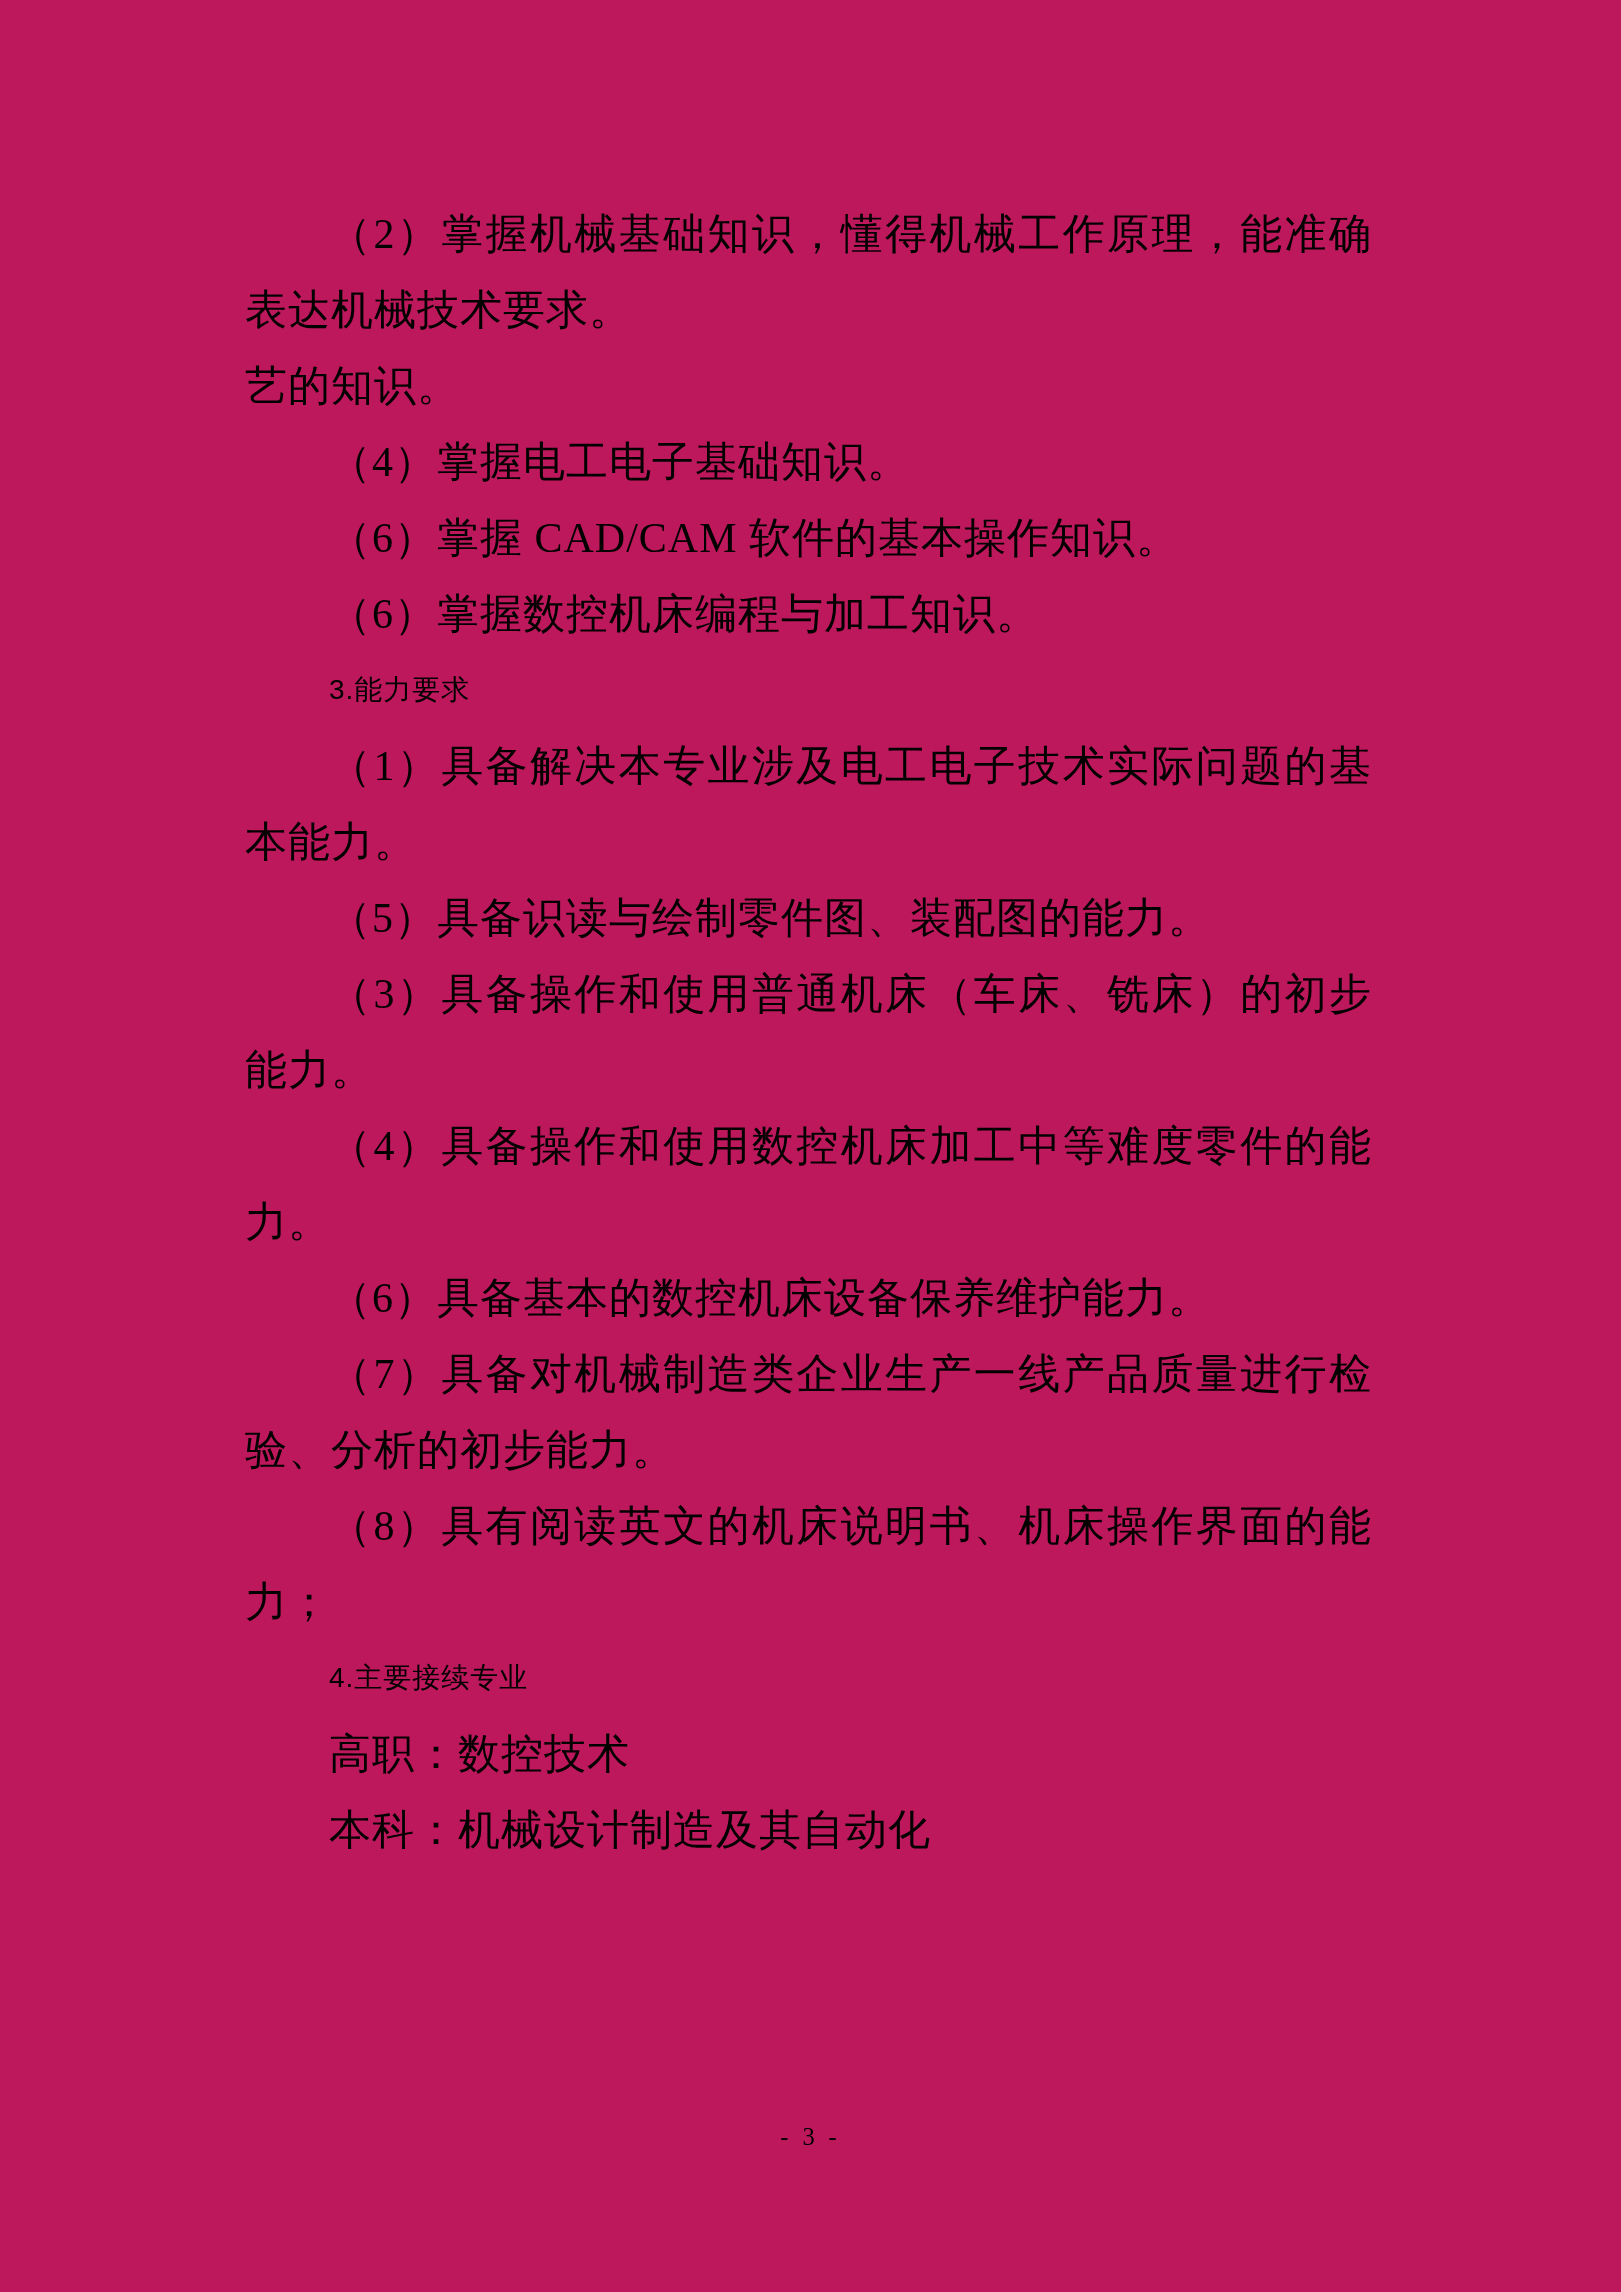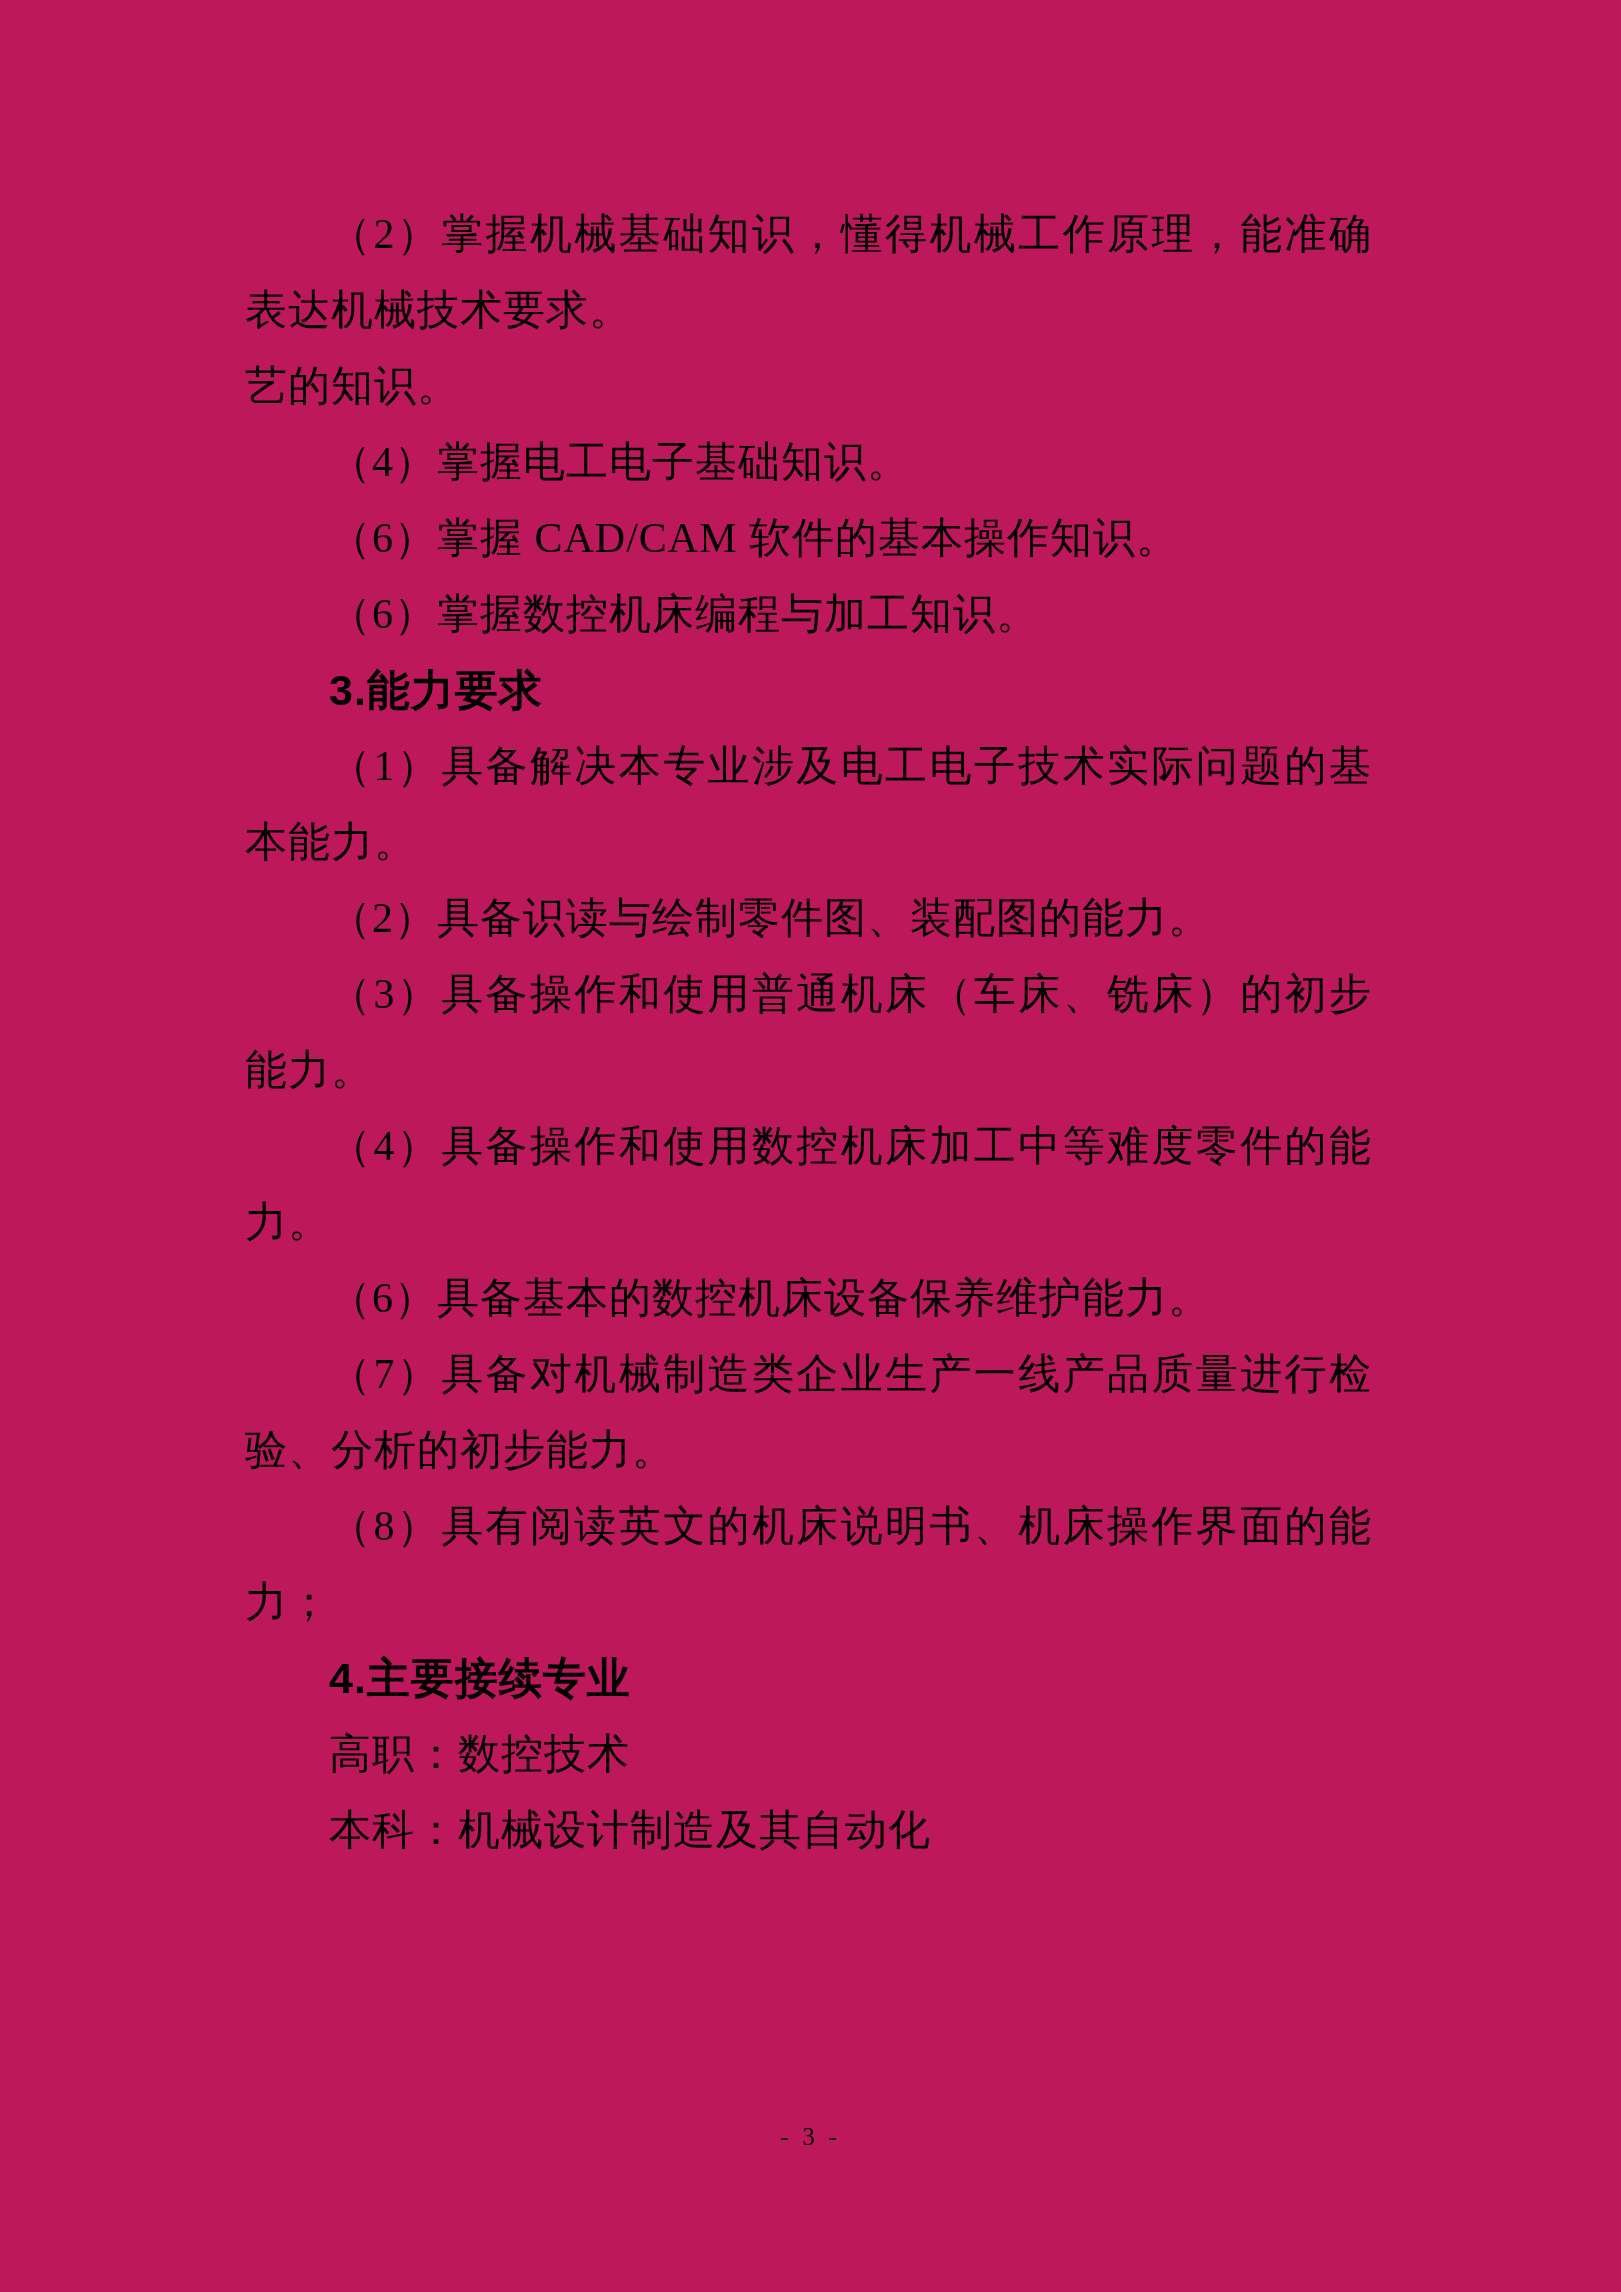--- a/index.html
+++ b/index.html
@@ -35,22 +35,22 @@
   }
   .indent {
     padding-left: 84px; 
   }
   .just {
     text-align: justify;
     text-align-last: justify;
   }
   .heading {
     font-family: "Liberation Sans", "DejaVu Sans", sans-serif;
-    font-weight: bold;
-    font-size: 43px;
+    font-weight: normal;
+    font-size: 28px;
   }
   .footer {
     position: absolute;
     top: 2117px;
     left: 0;
     width: 1621px;
     text-align: center;
     font-size: 24.5px;
     line-height: 39px;
     letter-spacing: 3.9px;
@@ -65,21 +65,21 @@
   <div class="text-block">
     <div class="ln indent just">（2）掌握机械基础知识，懂得机械工作原理，能准确</div>
     <div class="ln">表达机械技术要求。</div>
     <div class="ln">艺的知识。</div>
     <div class="ln indent">（4）掌握电工电子基础知识。</div>
     <div class="ln indent">（6）掌握 CAD/CAM 软件的基本操作知识。</div>
     <div class="ln indent">（6）掌握数控机床编程与加工知识。</div>
     <div class="ln indent heading">3.能力要求</div>
     <div class="ln indent just">（1）具备解决本专业涉及电工电子技术实际问题的基</div>
     <div class="ln">本能力。</div>
-    <div class="ln indent">（2）具备识读与绘制零件图、装配图的能力。</div>
+    <div class="ln indent">（5）具备识读与绘制零件图、装配图的能力。</div>
     <div class="ln indent just">（3）具备操作和使用普通机床（车床、铣床）的初步</div>
     <div class="ln">能力。</div>
     <div class="ln indent just">（4）具备操作和使用数控机床加工中等难度零件的能</div>
     <div class="ln">力。</div>
     <div class="ln indent">（6）具备基本的数控机床设备保养维护能力。</div>
     <div class="ln indent just">（7）具备对机械制造类企业生产一线产品质量进行检</div>
     <div class="ln">验、分析的初步能力。</div>
     <div class="ln indent just">（8）具有阅读英文的机床说明书、机床操作界面的能</div>
     <div class="ln">力；</div>
     <div class="ln indent heading">4.主要接续专业</div>

